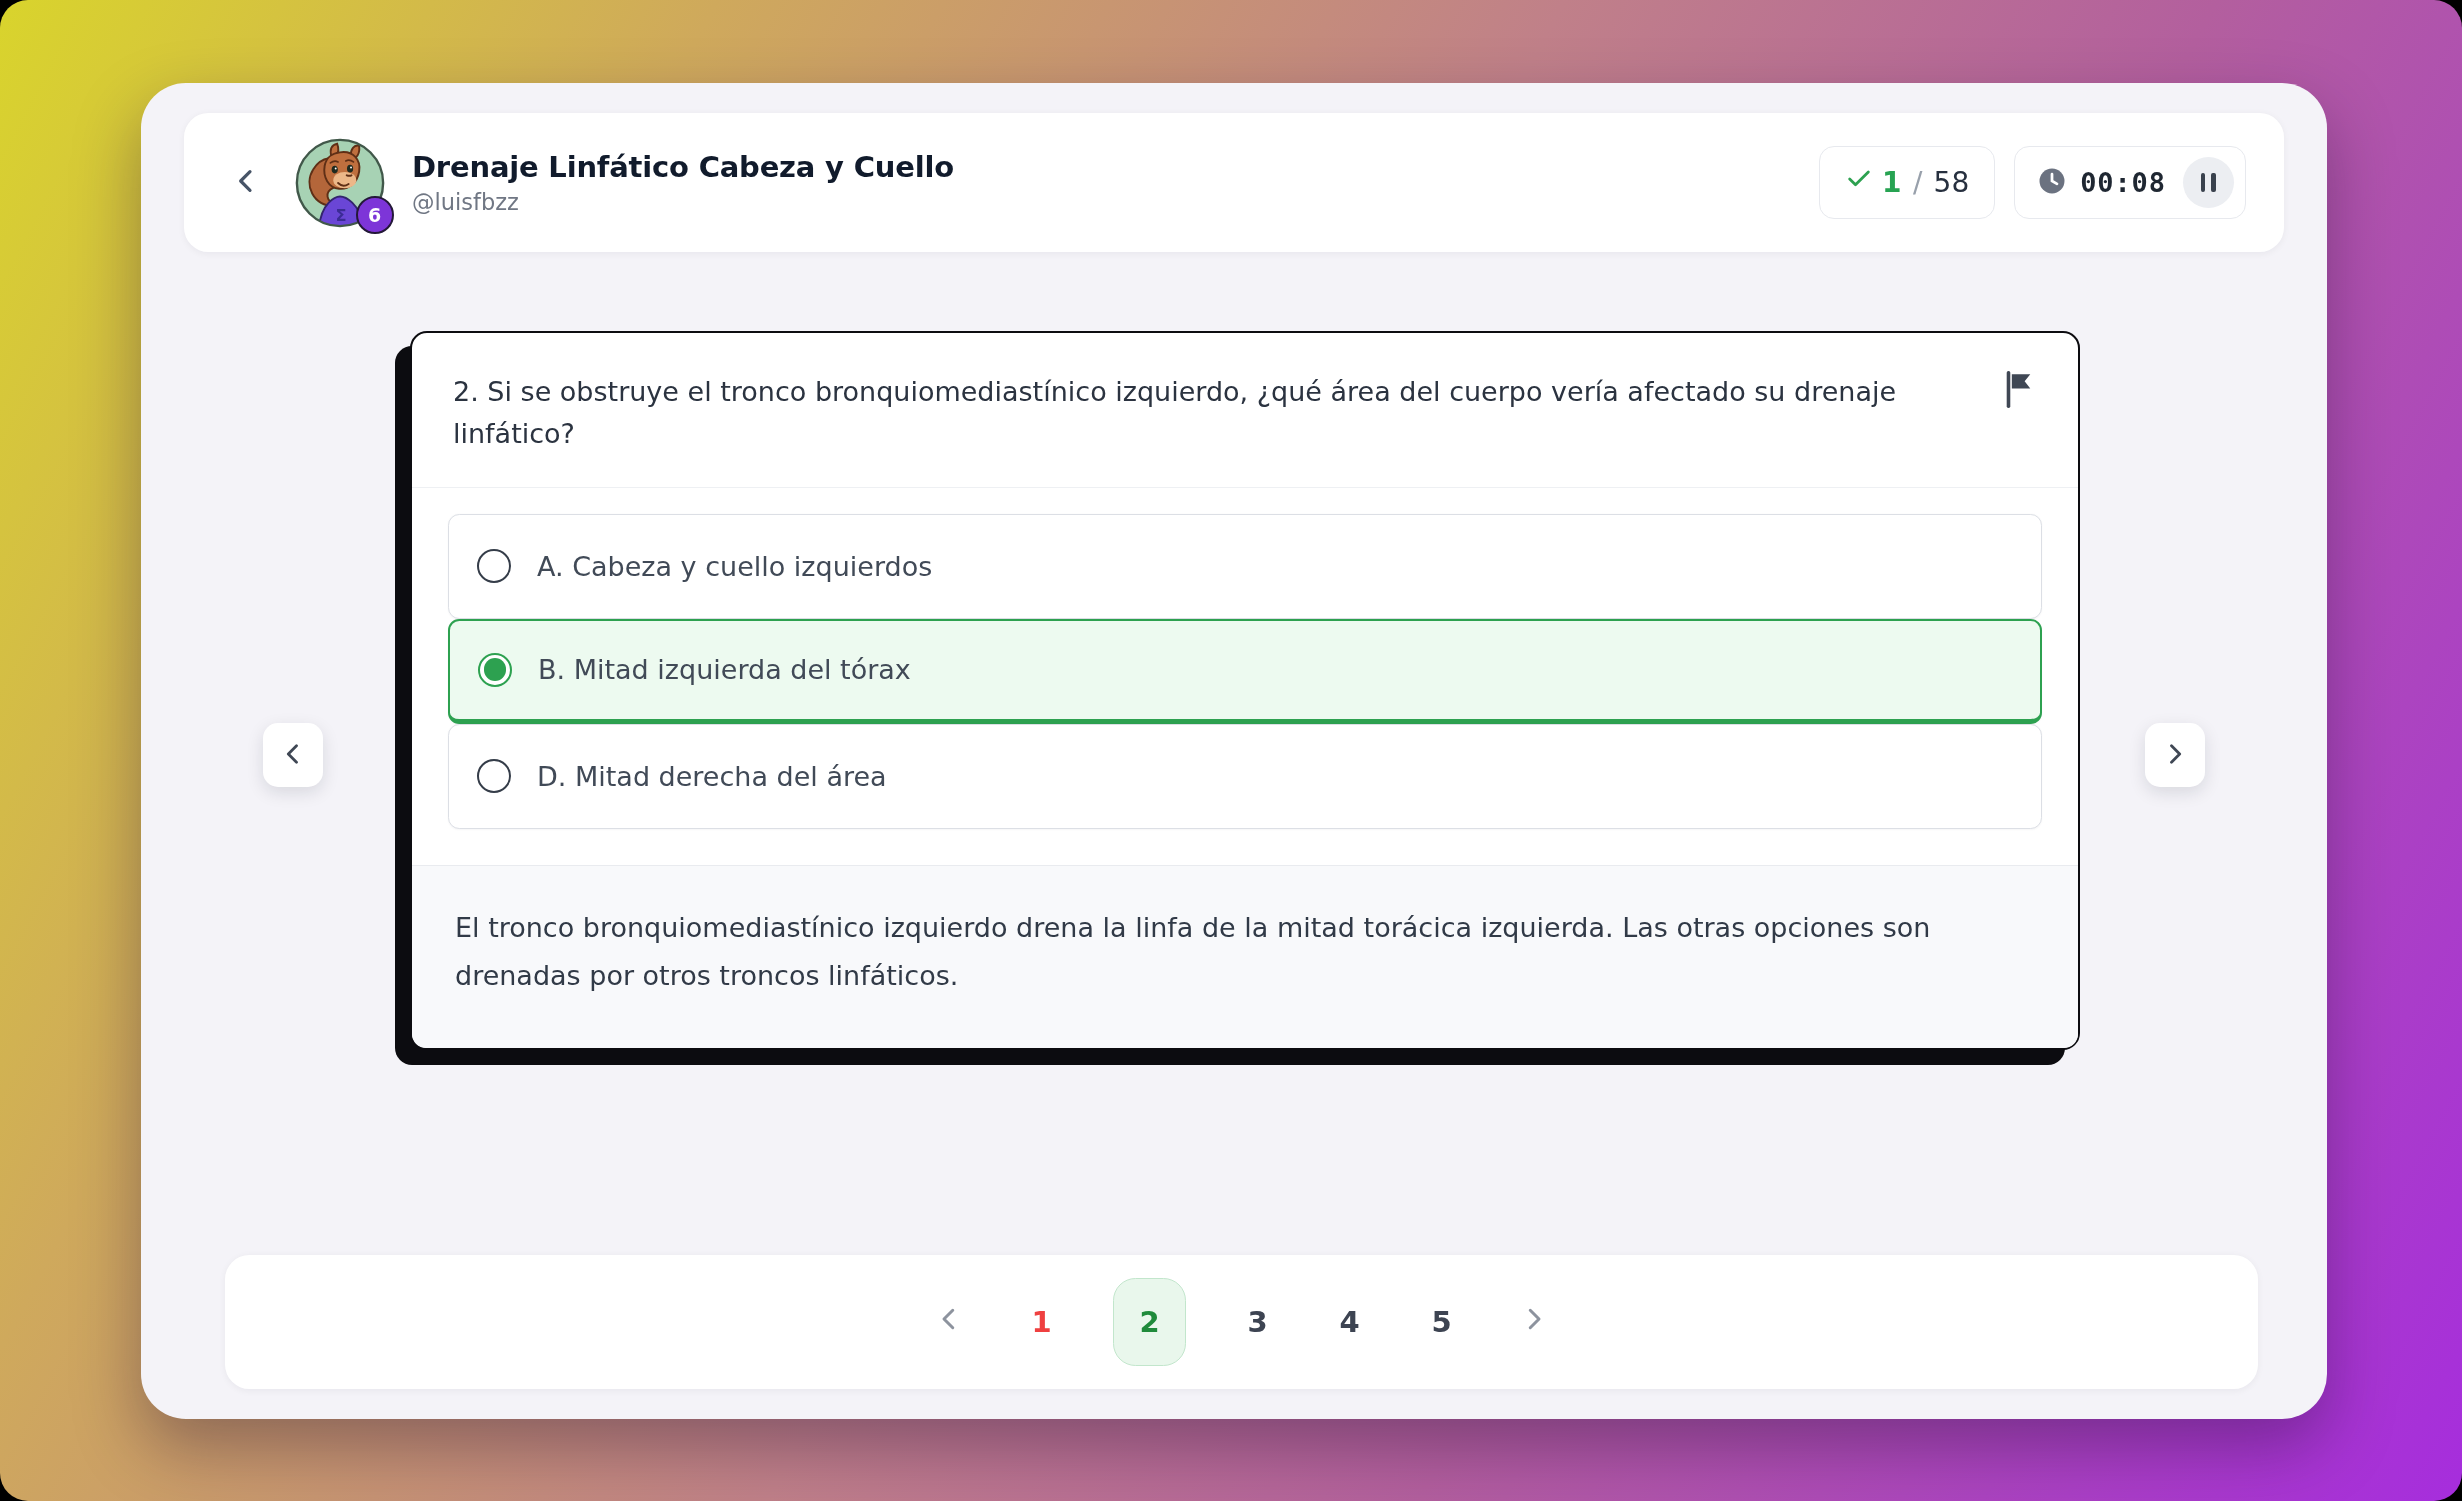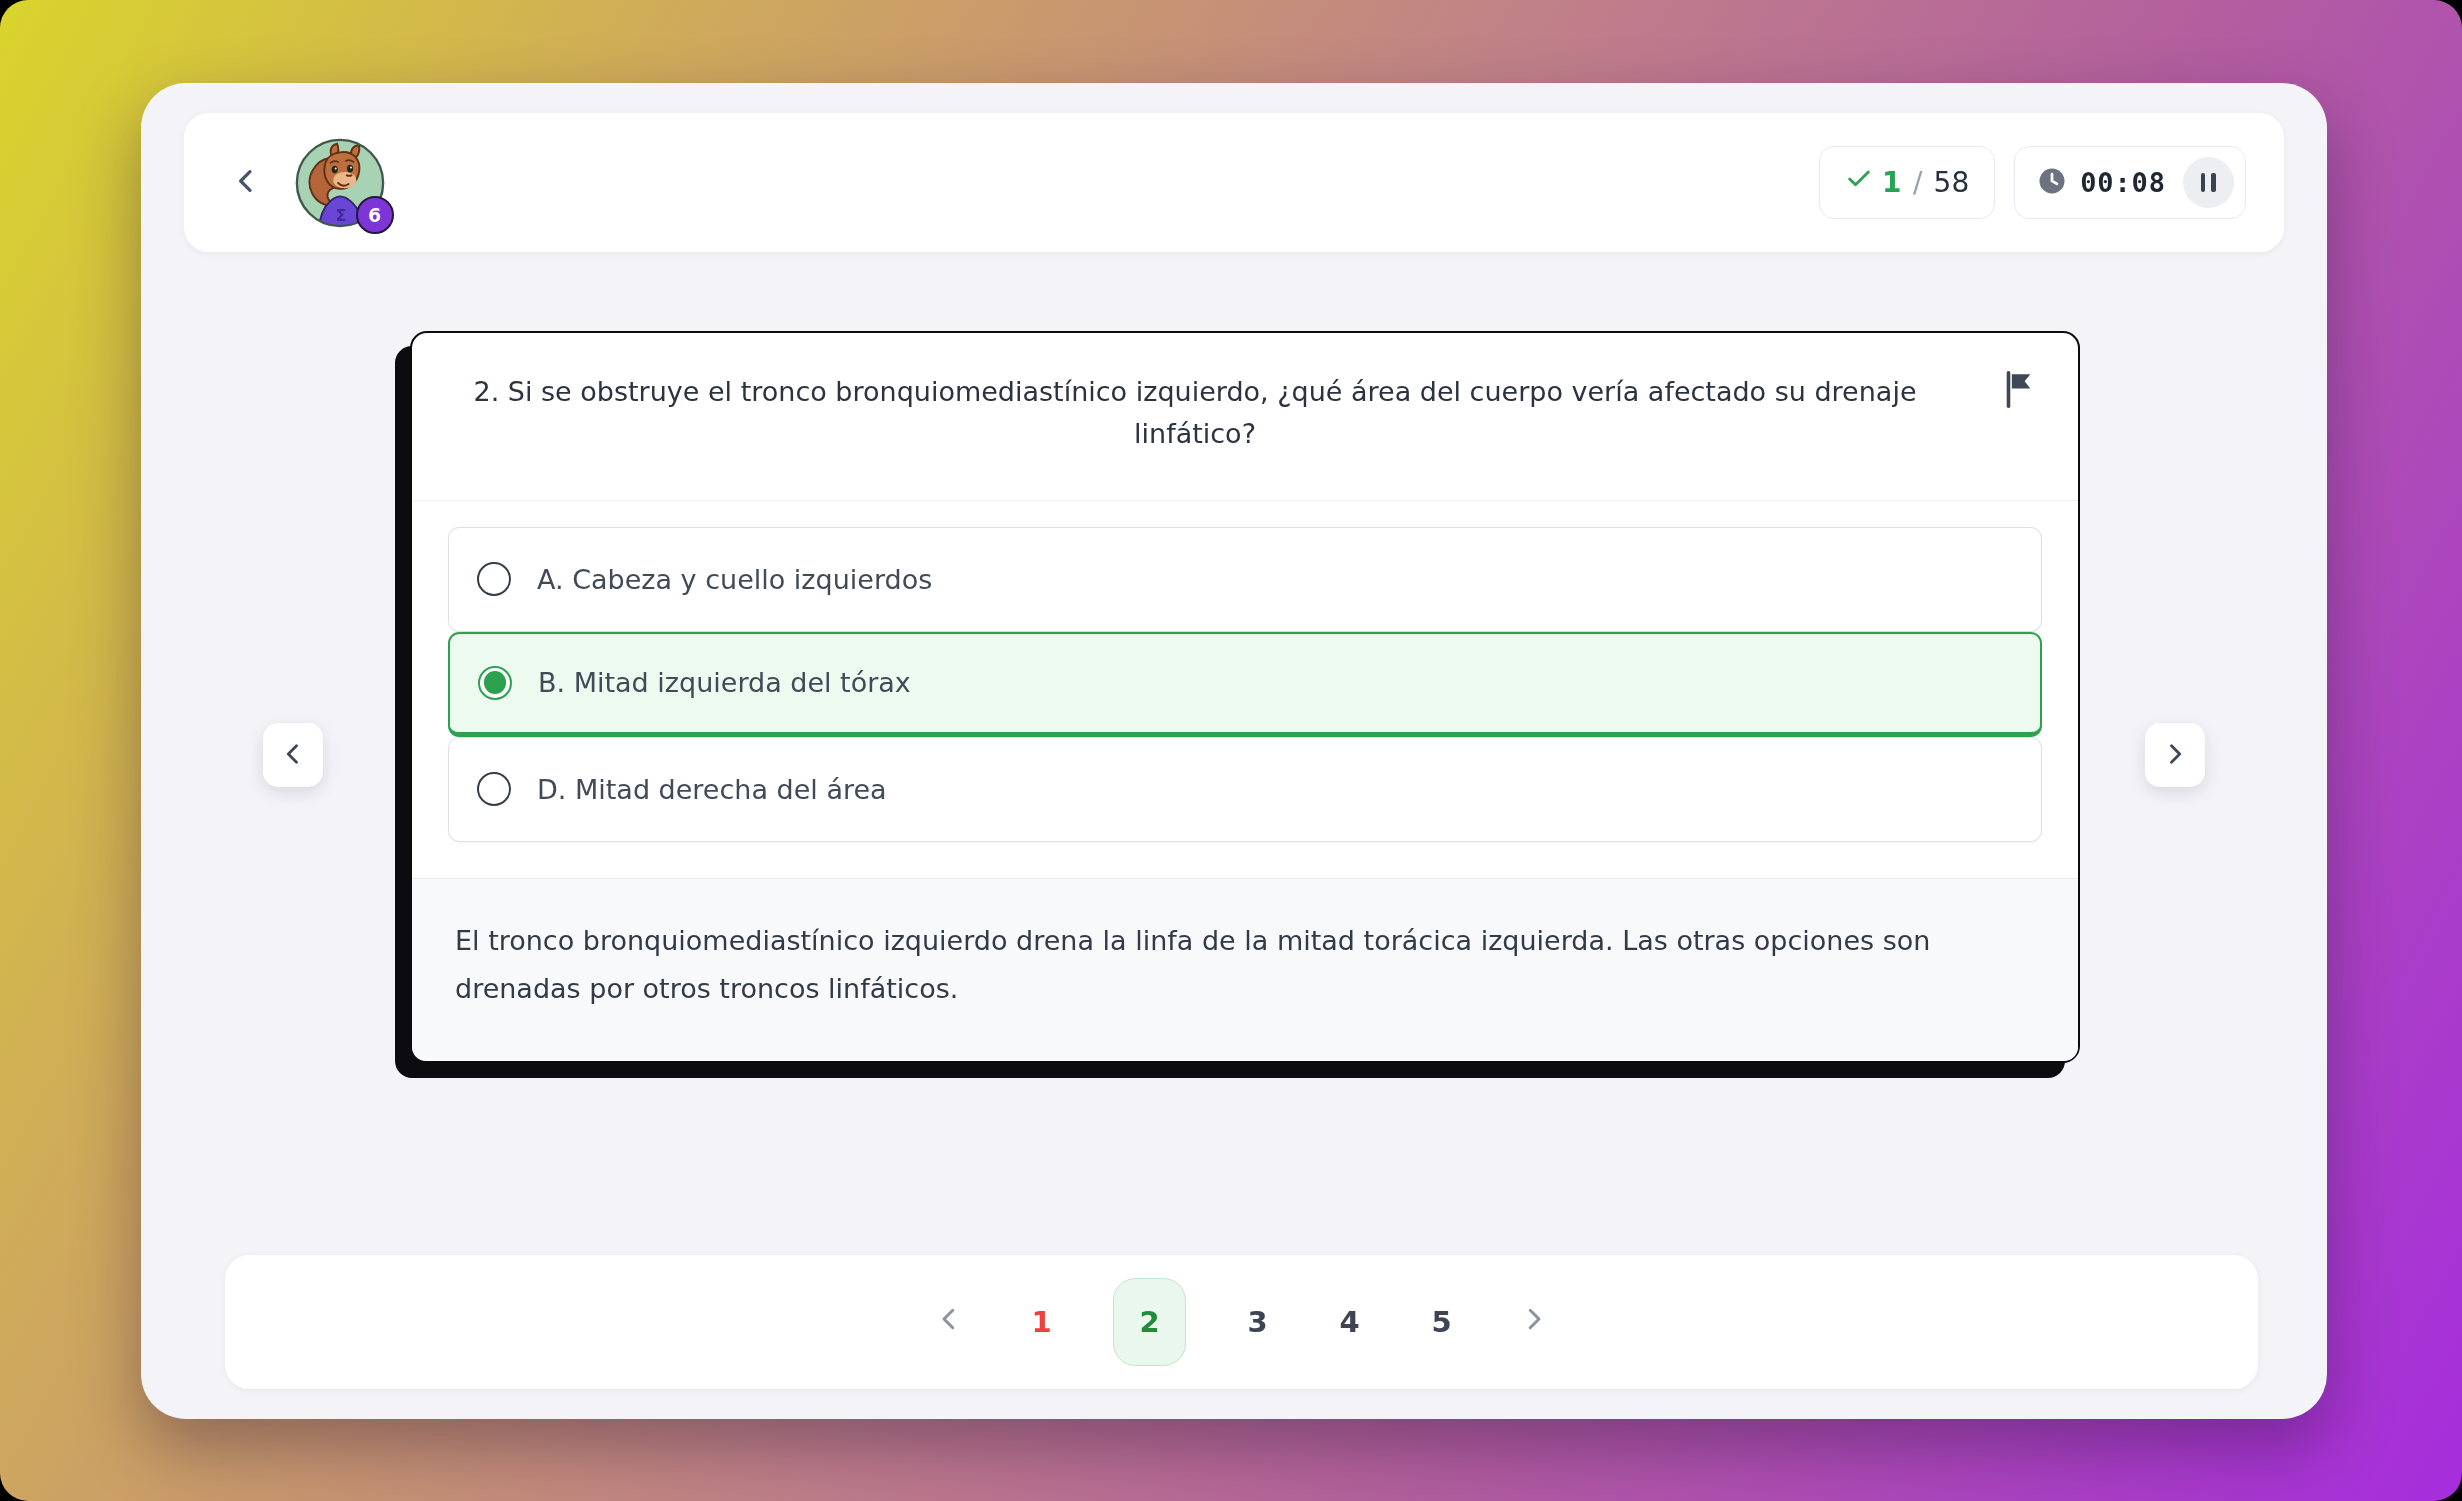--- a/index.html
+++ b/index.html
@@ -49,21 +49,21 @@
     margin-left:19px; height:75px; padding:0 32px; border:none; border-radius:15px;
     background:linear-gradient(90deg,#7b2ff0,#a21fd0); color:#fff; font-size:28px; font-weight:700;
     display:flex; align-items:center; gap:15px; cursor:pointer; font-family:inherit;
   }
   
   .q-card {
     position:absolute; left:269px; top:248px; width:1670px;
     background:#fff; border:2.8px solid #0c0c10; border-radius:17px;
     box-shadow:-15px 15px 0 #0c0c10;
   }
-  .q-head { position:relative; padding:38px 141px 45px 41px; border-bottom:1.9px solid #eef0f3;text-align:center; }
+  .q-head { position:relative; padding:38px 141px 32px 41px; border-bottom:1.9px solid #eef0f3; }
   .q-text { font-size:27px; line-height:1.55; color:#2b3340; margin:0; }
   .flag-btn { position:absolute; top:34px; right:38px; width:43px; height:47px; }
   .options { padding:26px 36px 0; display:flex; flex-direction:column; }
   .option {
     min-height:105px; border:1.9px solid #dcdfe5; border-radius:11.3px; background:#fff;
     display:flex; align-items:center; gap:26px; padding:0 28px; cursor:pointer;
     box-shadow:0 0.9px 1.9px rgba(16,24,40,.04);
   }
   .option-label { font-size:27px; color:#414a57; }
   .radio { flex:none; width:34px; height:34px; border-radius:50%; border:2.3px solid #353d49; position:relative; background:#fff; }
@@ -133,20 +133,24 @@
               <path d="M46 48 q5 5 11 1" stroke="#5f2f16" stroke-width="2" fill="none" stroke-linecap="round"></path>
               <path d="M26 96 C28 68 44 62 48 62 C52 62 70 68 72 96 Z" fill="#6a46d6" stroke="#33246e" stroke-width="2"></path>
               <text x="49" y="88" font-size="17" font-weight="bold" fill="#3b2b95" text-anchor="middle">Σ</text>
             </g>
             <circle cx="48" cy="48" r="45" fill="none" stroke="#41584a" stroke-width="2.5"></circle>
           </svg>
         </span>
         <span class="level-badge">6</span>
       </div>
 
+      <div class="title-block">
+        <h1 class="quiz-title">Drenaje Linfático Cabeza y Cuello</h1>
+        <div class="quiz-author">@luisfbzz</div>
+      </div>
 
       <div class="spacer"></div>
 
       <div class="pill progress-pill">
         <span>
           <svg width="28" height="28" viewBox="0 0 24 24" fill="none" stroke="#2da150" stroke-width="2.4" stroke-linecap="round" stroke-linejoin="round">
               <path d="M20 6 9 17l-5-5"></path>
             </svg>
         </span>
         <span class="progress-current">1</span>

